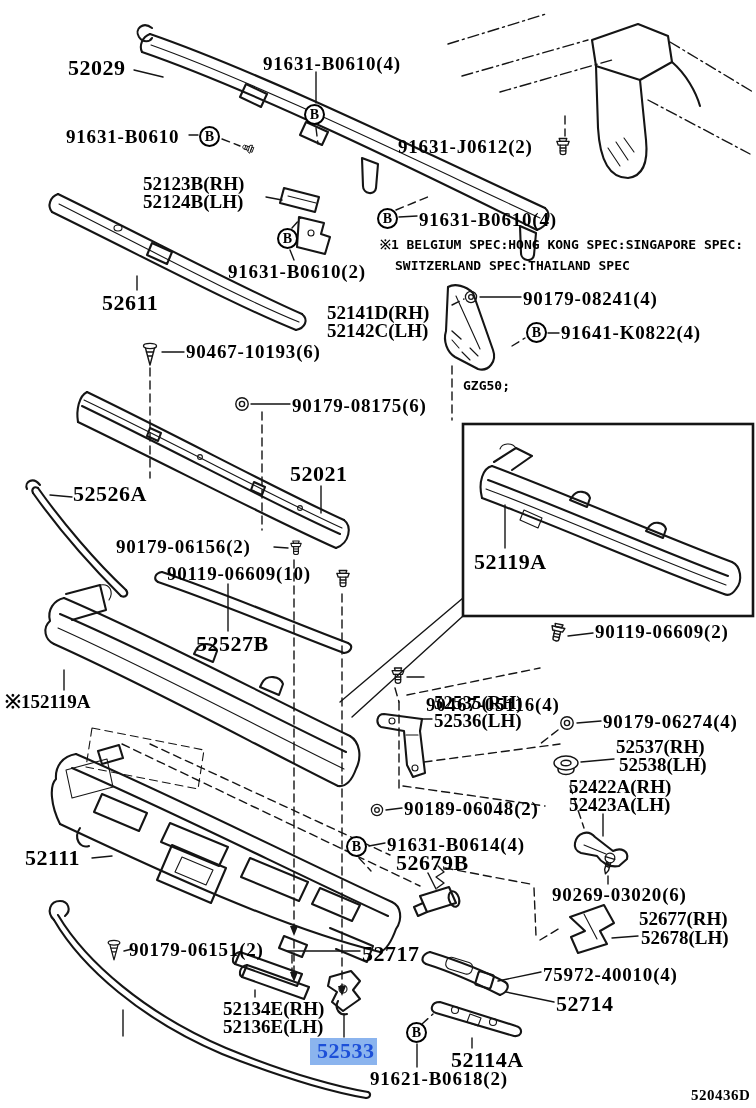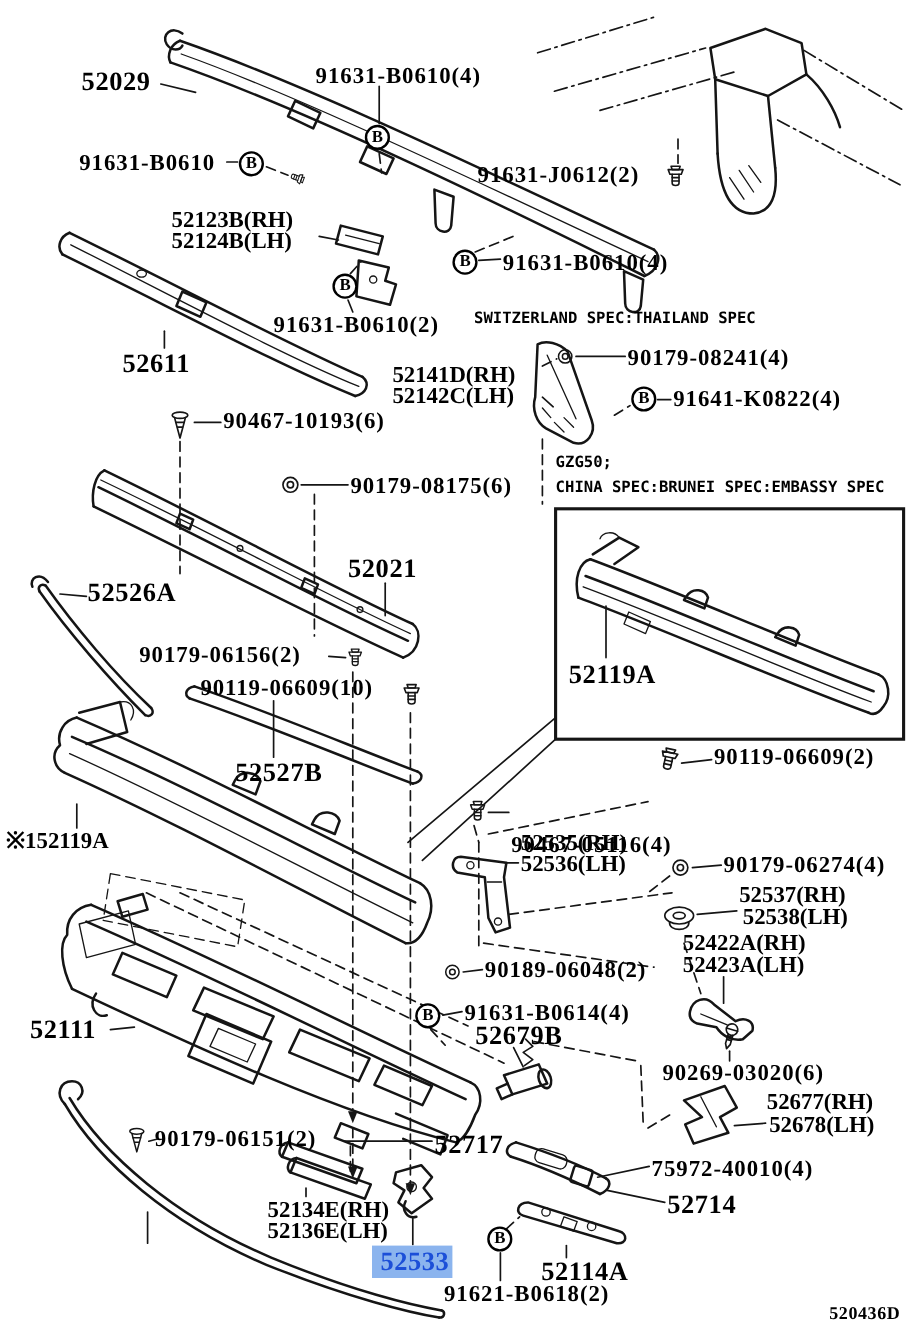--- a/index.html
+++ b/index.html
@@ -353,23 +353,23 @@
       <path class="s1 dash" d="M422,1024 L433,1014"></path>
     </g>
 
     <g>
       <path class="fillb" d="M290,926 h8 l-4,10 z"></path>
       <path class="fillb" d="M290,972 h8 l-4,10 z"></path>
       <path class="fillb" d="M338,986 h8 l-4,10 z"></path>
     </g>
   </svg>
 
+  <div class="note note-1a">※1 BELGIUM SPEC:HONG KONG SPEC:SINGAPORE SPEC:</div>
   <div class="note note-1b">SWITZERLAND SPEC:THAILAND SPEC</div>
   <div class="note note-2a">GZG50;</div>
-  <div class="note note-2b">CHINA SPEC:BRUNEI SPEC:EMBASSY SPEC</div>
 
   <div class="footer-code">520436D</div>
 
   <div id="label-layer">
       <div class="label lb-part" style="left: 68px; top: 57px; text-align: right;">52029</div>
       <div class="label lb-num" style="left: 263px; top: 54px;">91631-B0610(4)</div>
       <div class="label lb-num" style="left: 66px; top: 127px;">91631-B0610</div>
       <div class="label lb-num" style="left: 398px; top: 137px;">91631-J0612(2)</div>
       <div class="label lb-sub" style="left: 143px; top: 174px;">52123B(RH)</div>
       <div class="label lb-sub" style="left: 143px; top: 192px;">52124B(LH)</div>

